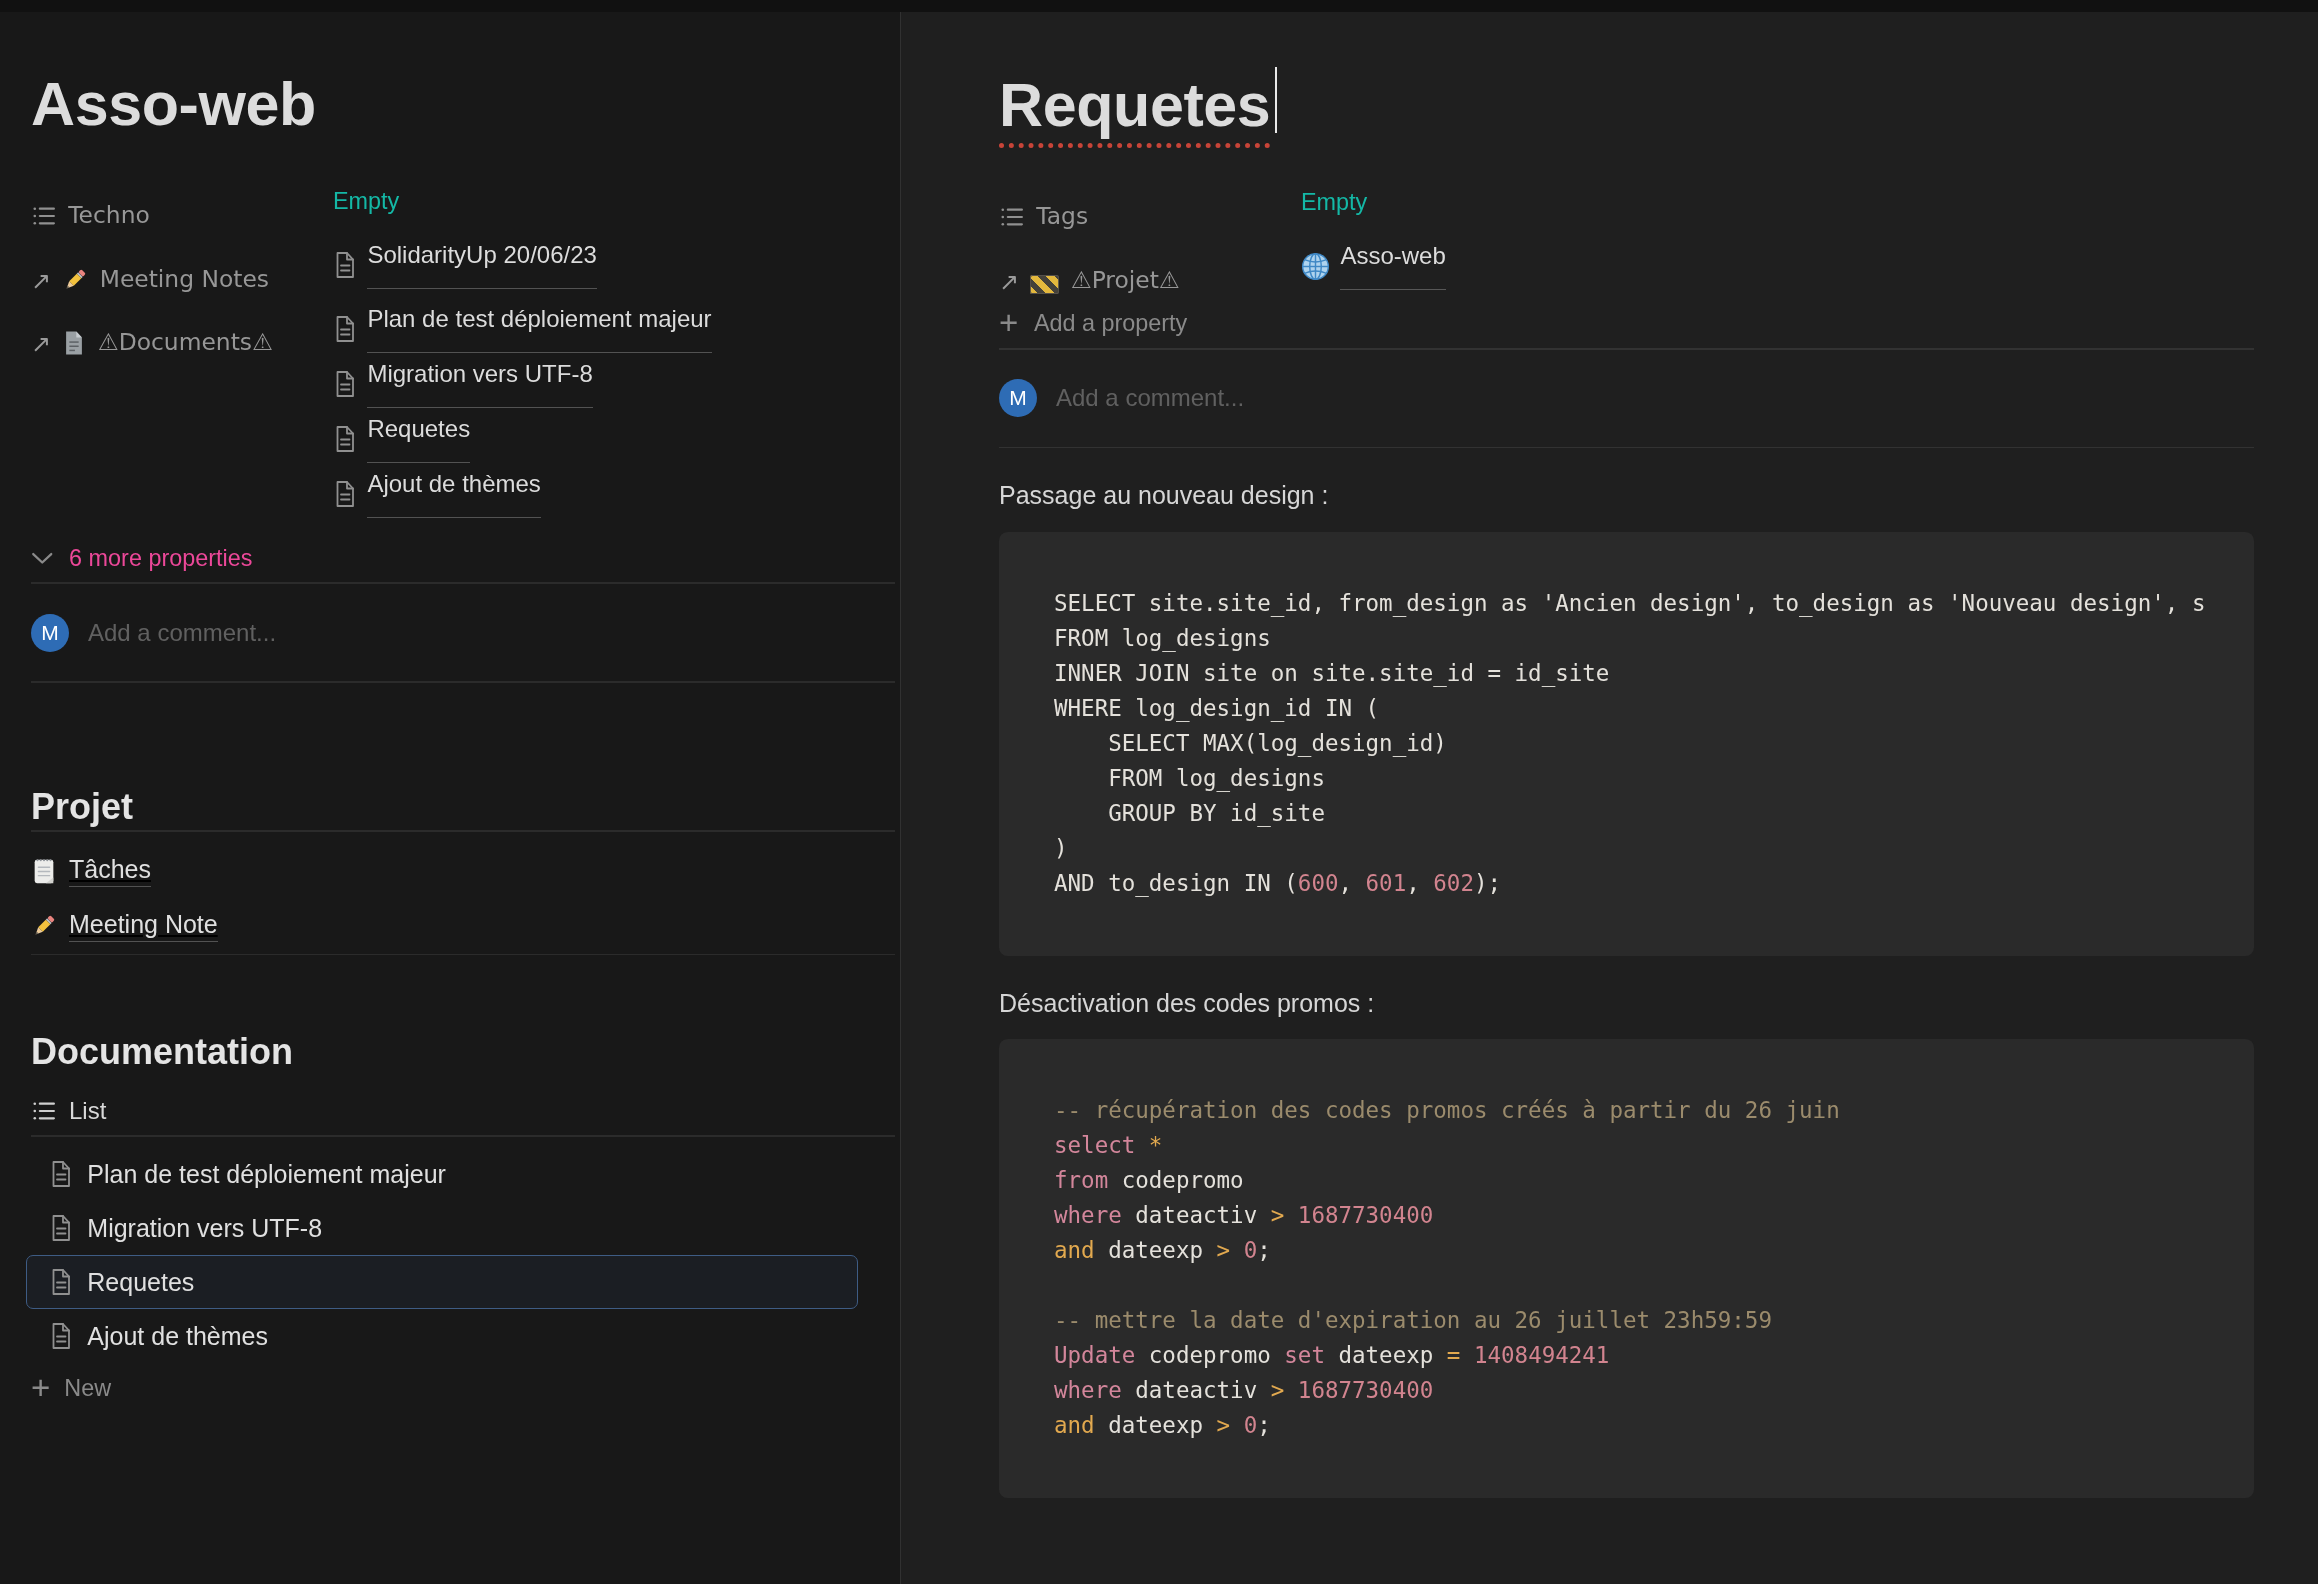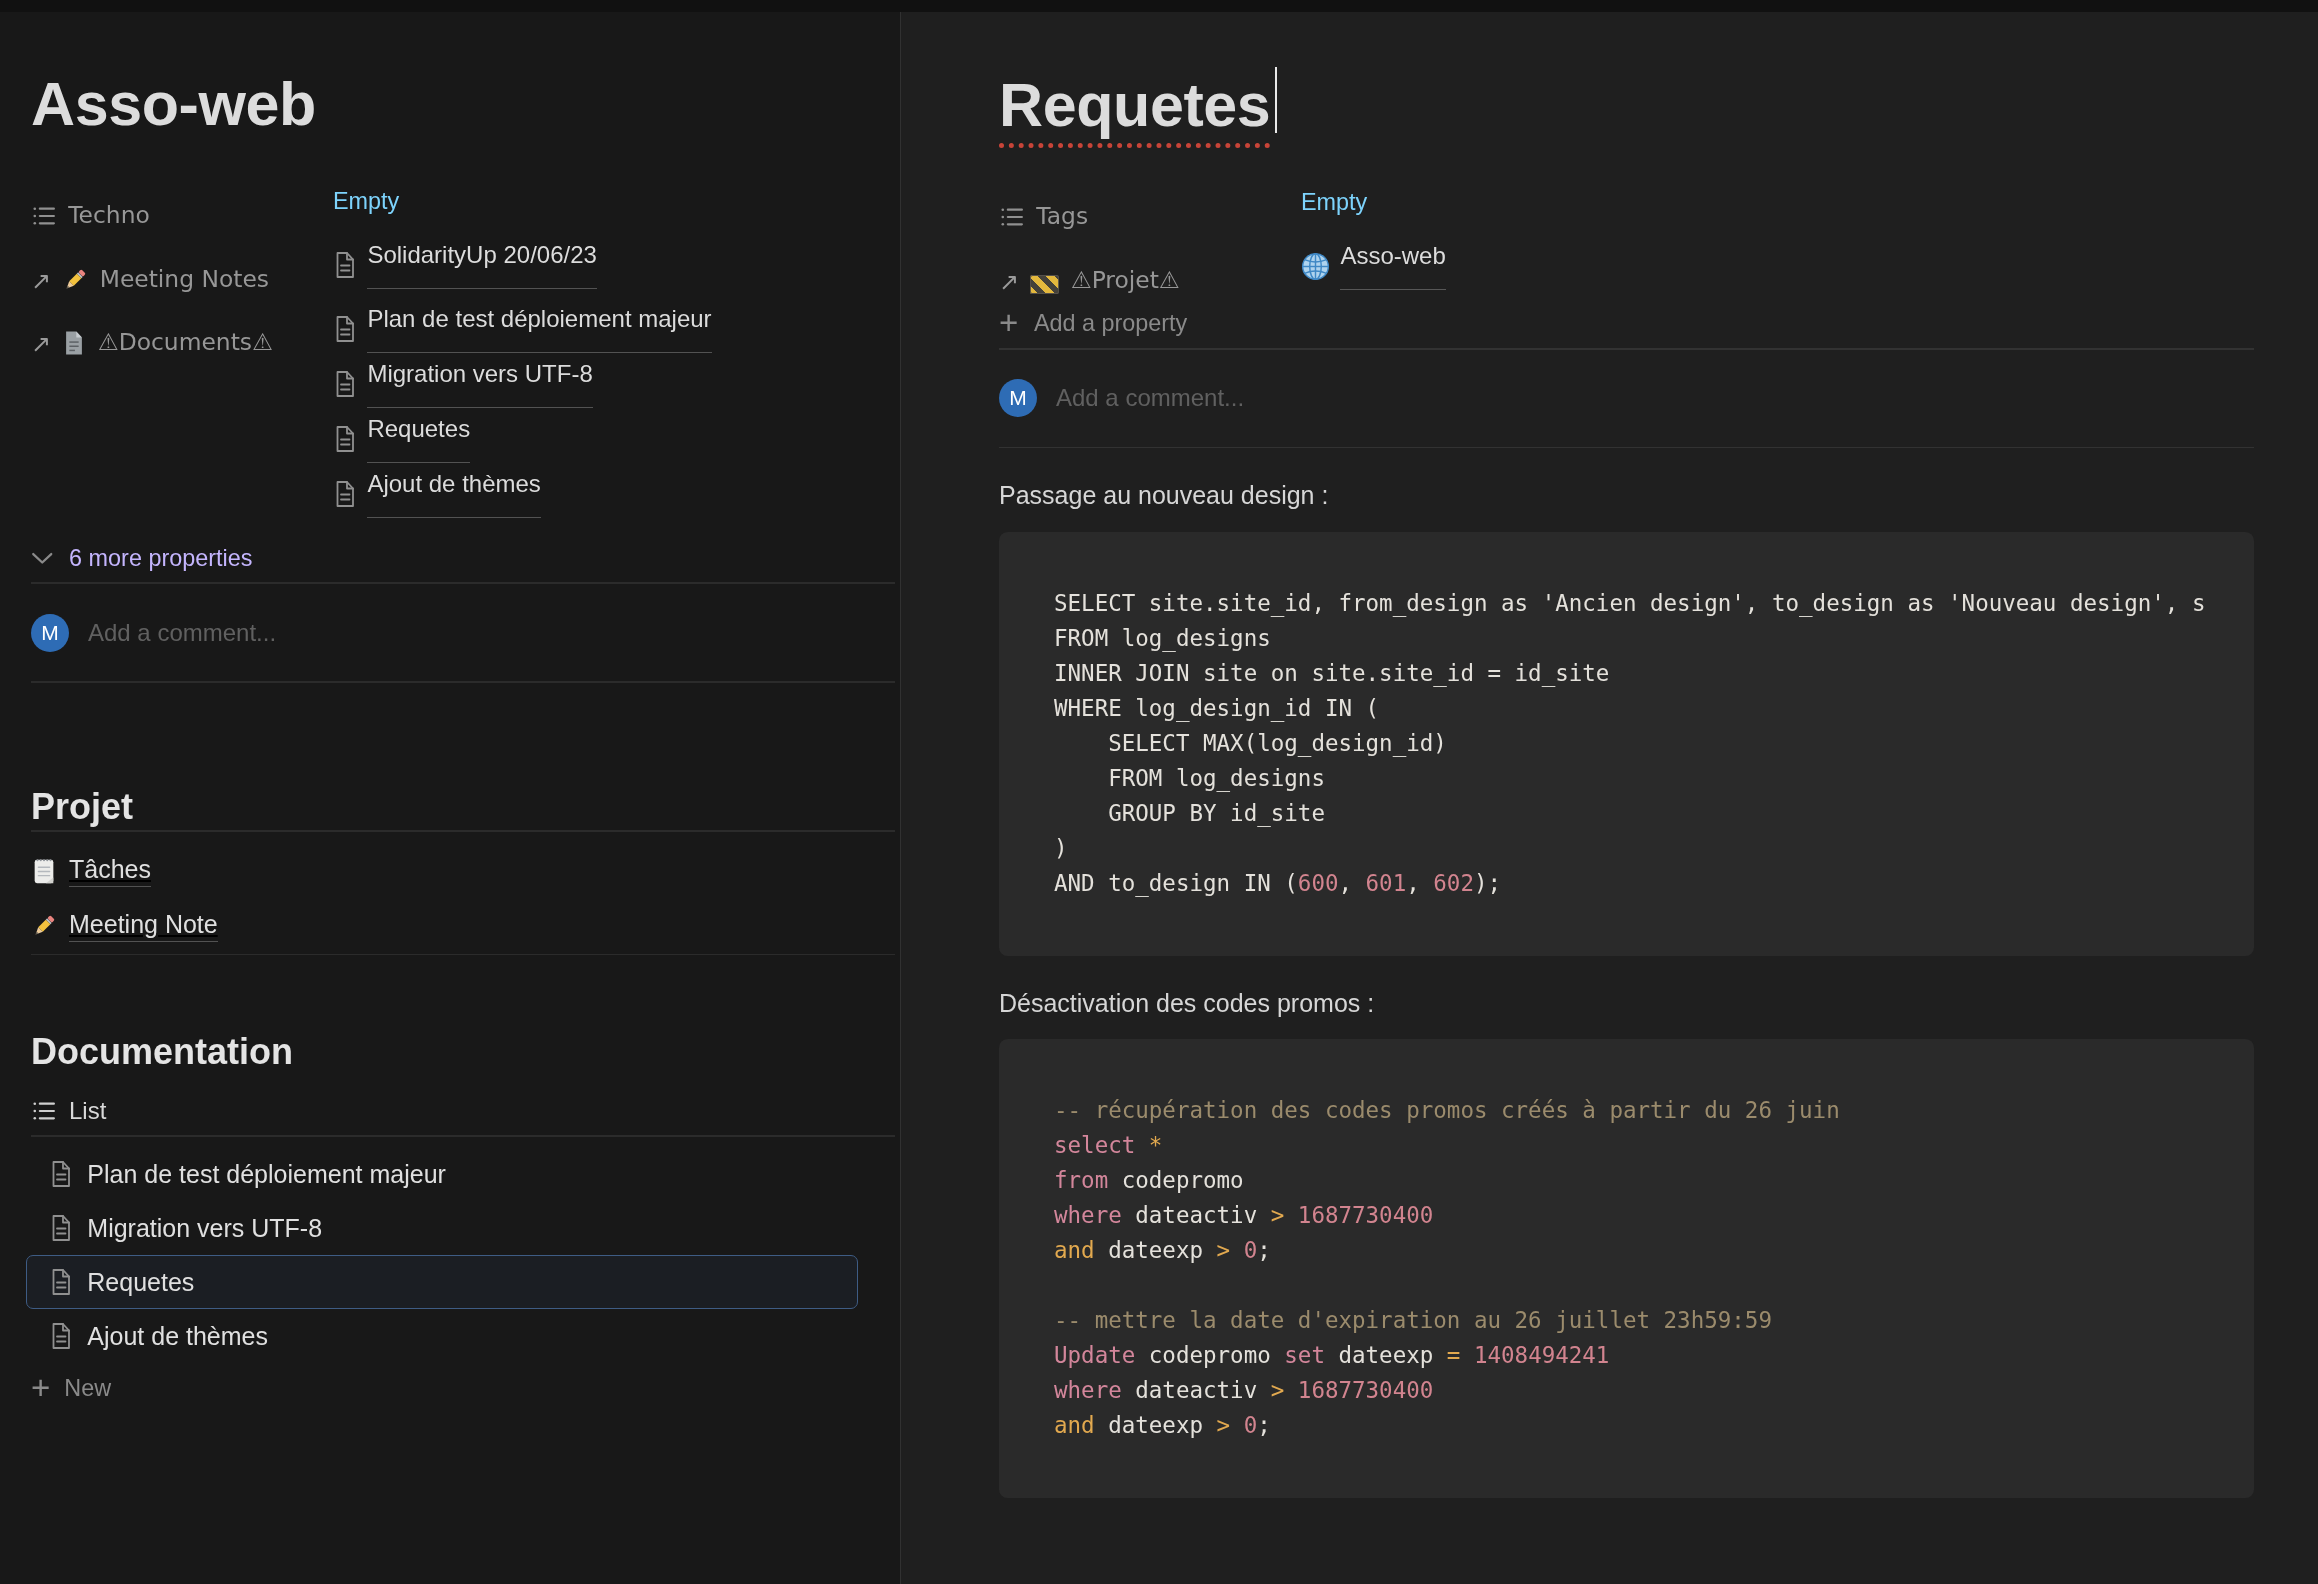--- a/index.html
+++ b/index.html
@@ -16,28 +16,28 @@
   .spell{border-bottom:5.2px dotted var(--spell,#c84438);padding-bottom:3.5px;}
   .caret{display:inline-block;width:2.6px;height:66px;background:#e9e9e9;
          vertical-align:-7px;margin-left:4.3px;}
 
   .props{margin-top:29px;}
   .prop-row{display:flex;align-items:flex-start;padding:4.3px 0;}
   .prop-label{display:flex;align-items:flex-end;gap:11.3px;flex:0 0 302px;height:55px;
               font-size:23.4px;color:#979797;cursor:pointer;}
   .arrow{font-size:24px;color:#9a9a9a;line-height:1;}
   .prop-value{flex:1;min-width:0;}
-  .empty{display:flex;align-items:center;height:55px;font-size:23.4px;color:#7dd3fc;}
+  .empty{display:flex;align-items:center;height:55px;font-size:23.4px;color:#14b8a6;}
   .mention{display:flex;align-items:center;gap:10.4px;height:55px;cursor:pointer;}
   .mention .mtext{font-size:24px;font-weight:500;color:#dcdcdc;
                   border-bottom:1.3px solid rgba(255,255,255,.25);padding-bottom:19px;}
   .icn{display:inline-flex;align-items:center;justify-content:center;flex:0 0 auto;}
 
   .more-props{display:flex;align-items:center;gap:15.6px;height:48px;margin-top:8.7px;
-              font-size:23.4px;color:#c4b5fd;cursor:pointer;}
+              font-size:23.4px;color:#ec4899;cursor:pointer;}
   hr.div{border:0;height:1.7px;background:rgba(255,255,255,.085);margin:0;}
   .mt34{margin-top:29px;} .mt12{margin-top:10.4px;} .mt4{margin-top:3.5px;}
   .mt100{margin-top:87px;} .mt28{margin-top:24px;}
   .comment-row{display:flex;align-items:center;gap:19px;height:97px;cursor:text;}
   .avatar{width:38px;height:38px;border-radius:50%;background:var(--accent,#2e6cb5);
           color:#fff;font-size:21px;font-weight:500;display:flex;align-items:center;
           justify-content:center;}
   .placeholder{font-size:24px;color:#606060;}
 
   h2.sec{margin:100px 0 0;font-size:36px;font-weight:700;color:#e4e4e4;line-height:47px;}

